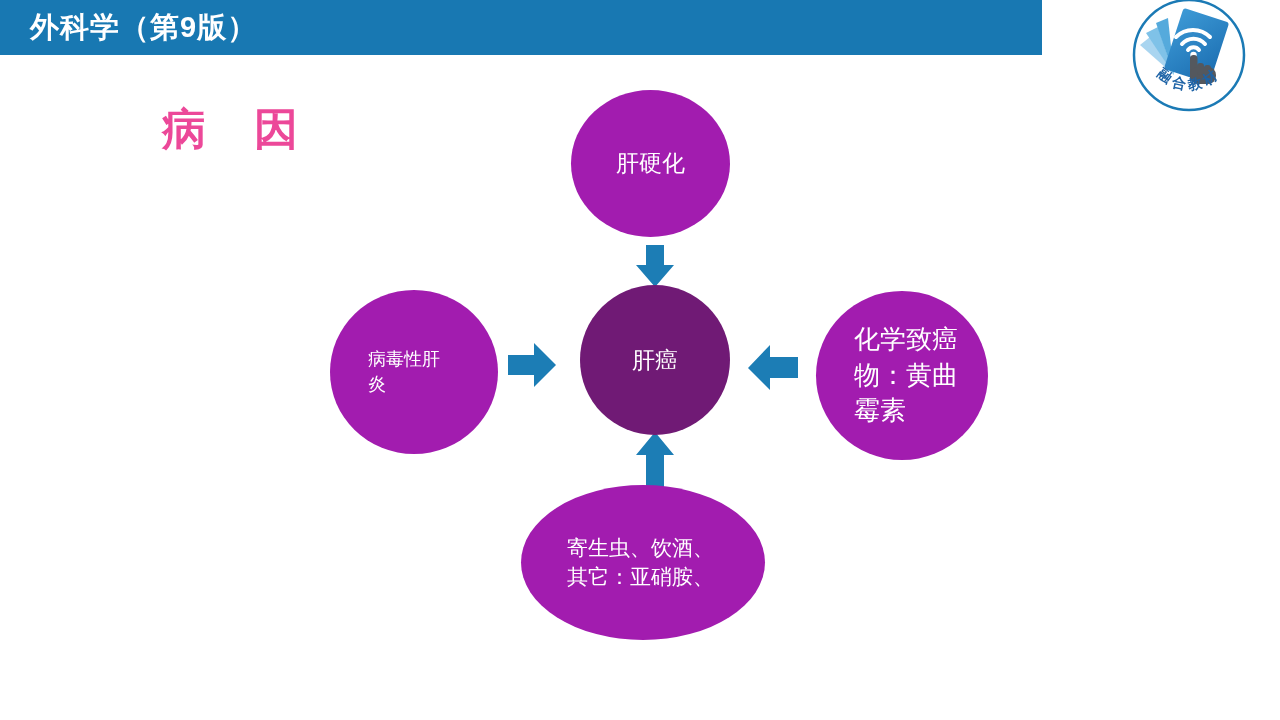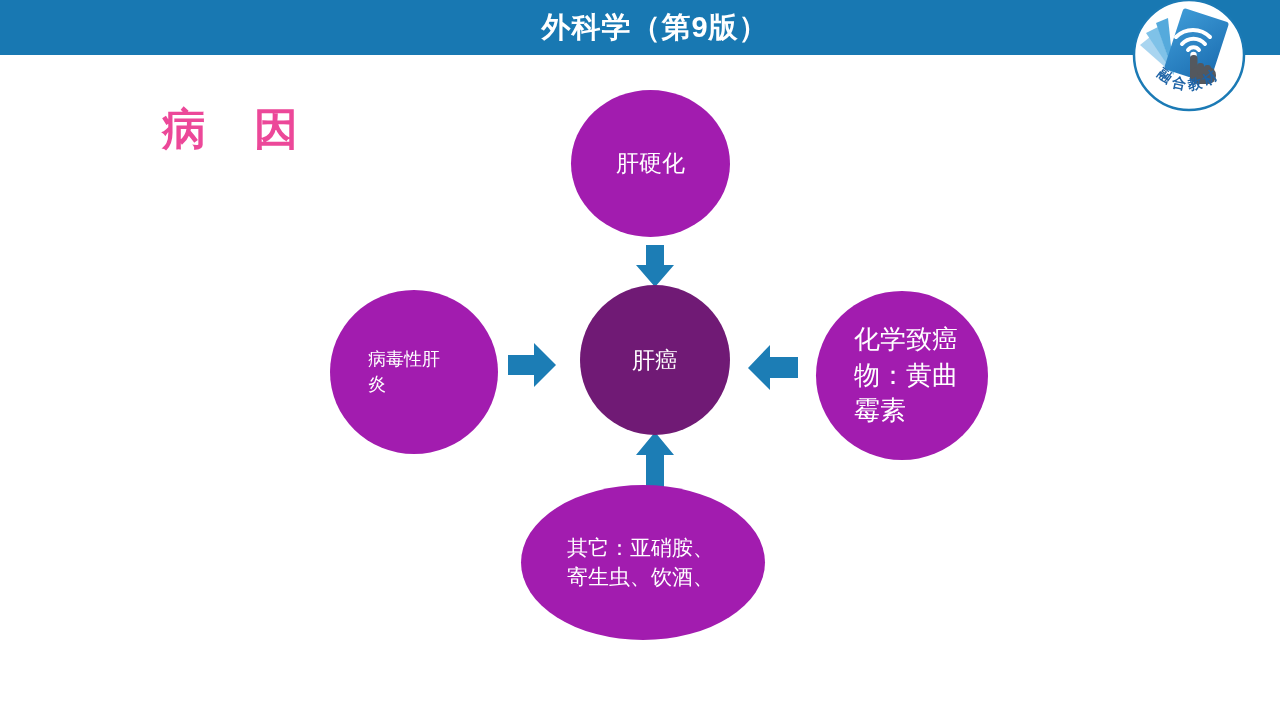--- a/index.html
+++ b/index.html
@@ -9,23 +9,23 @@
   .slide {
     position: relative;
     width: 1280px; height: 720px;
     background: #ffffff;
     overflow: hidden;
   }
 
   
   .topbar {
     position: absolute; left: 0; top: 0;
-    width: 1280px; height: 55px;
+    width: 1042px; height: 55px;
     background: #1878B2;
-    display: flex; align-items: center; justify-content: center;
+    display: flex; align-items: center;
   }
   .topbar-title {
     color: #ffffff;
     font-size: 29px;
     font-weight: bold;
     padding-left: 30px;
     letter-spacing: 1px;
   }
 
   
@@ -172,22 +172,22 @@
     <div class="node node-right">
       <div class="lines" style="width: 96px;">
         <span class="line">化学致癌</span>
         <span class="line">物：黄曲</span>
         <span class="line">霉素</span>
       </div>
     </div>
 
     <div class="node node-bottom">
       <div class="lines" style="width: 152px;">
+        <span class="line">寄生虫、饮酒、</span>
         <span class="line">其它：亚硝胺、</span>
-        <span class="line">寄生虫、饮酒、</span>
       </div>
     </div>
 
     <div class="node-center">
       <span>肝癌</span>
     </div>
 
   </div>
 
 

